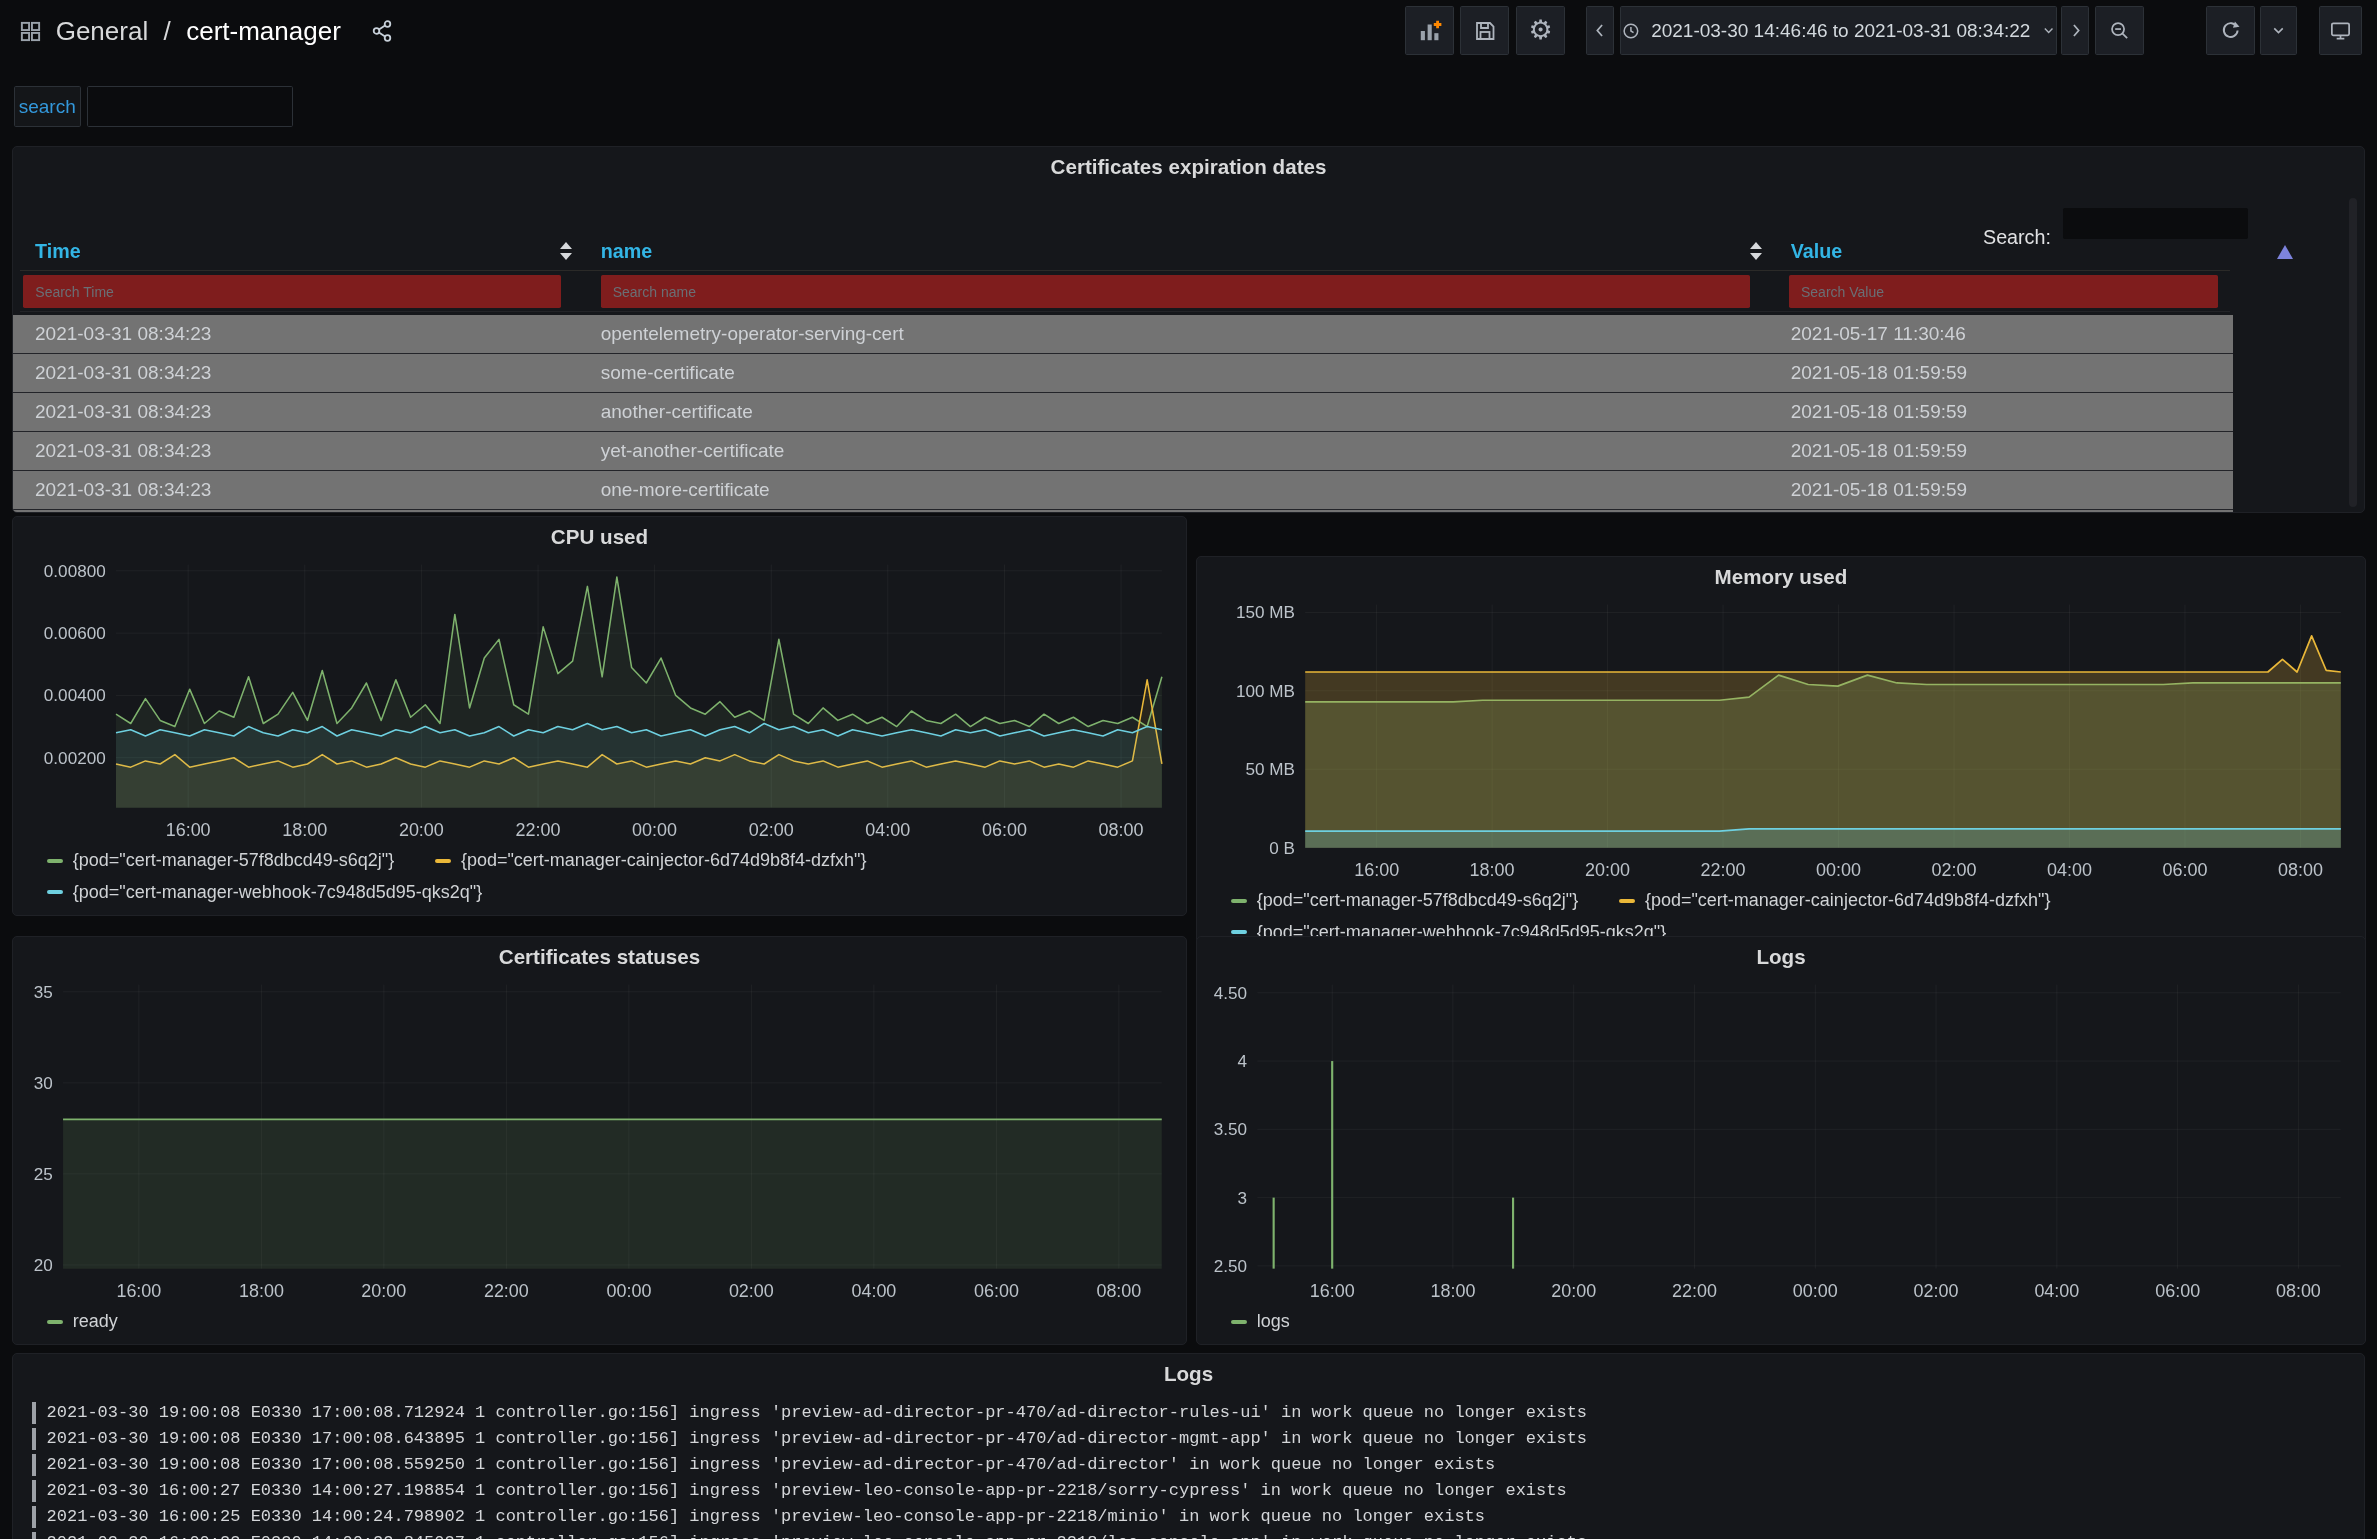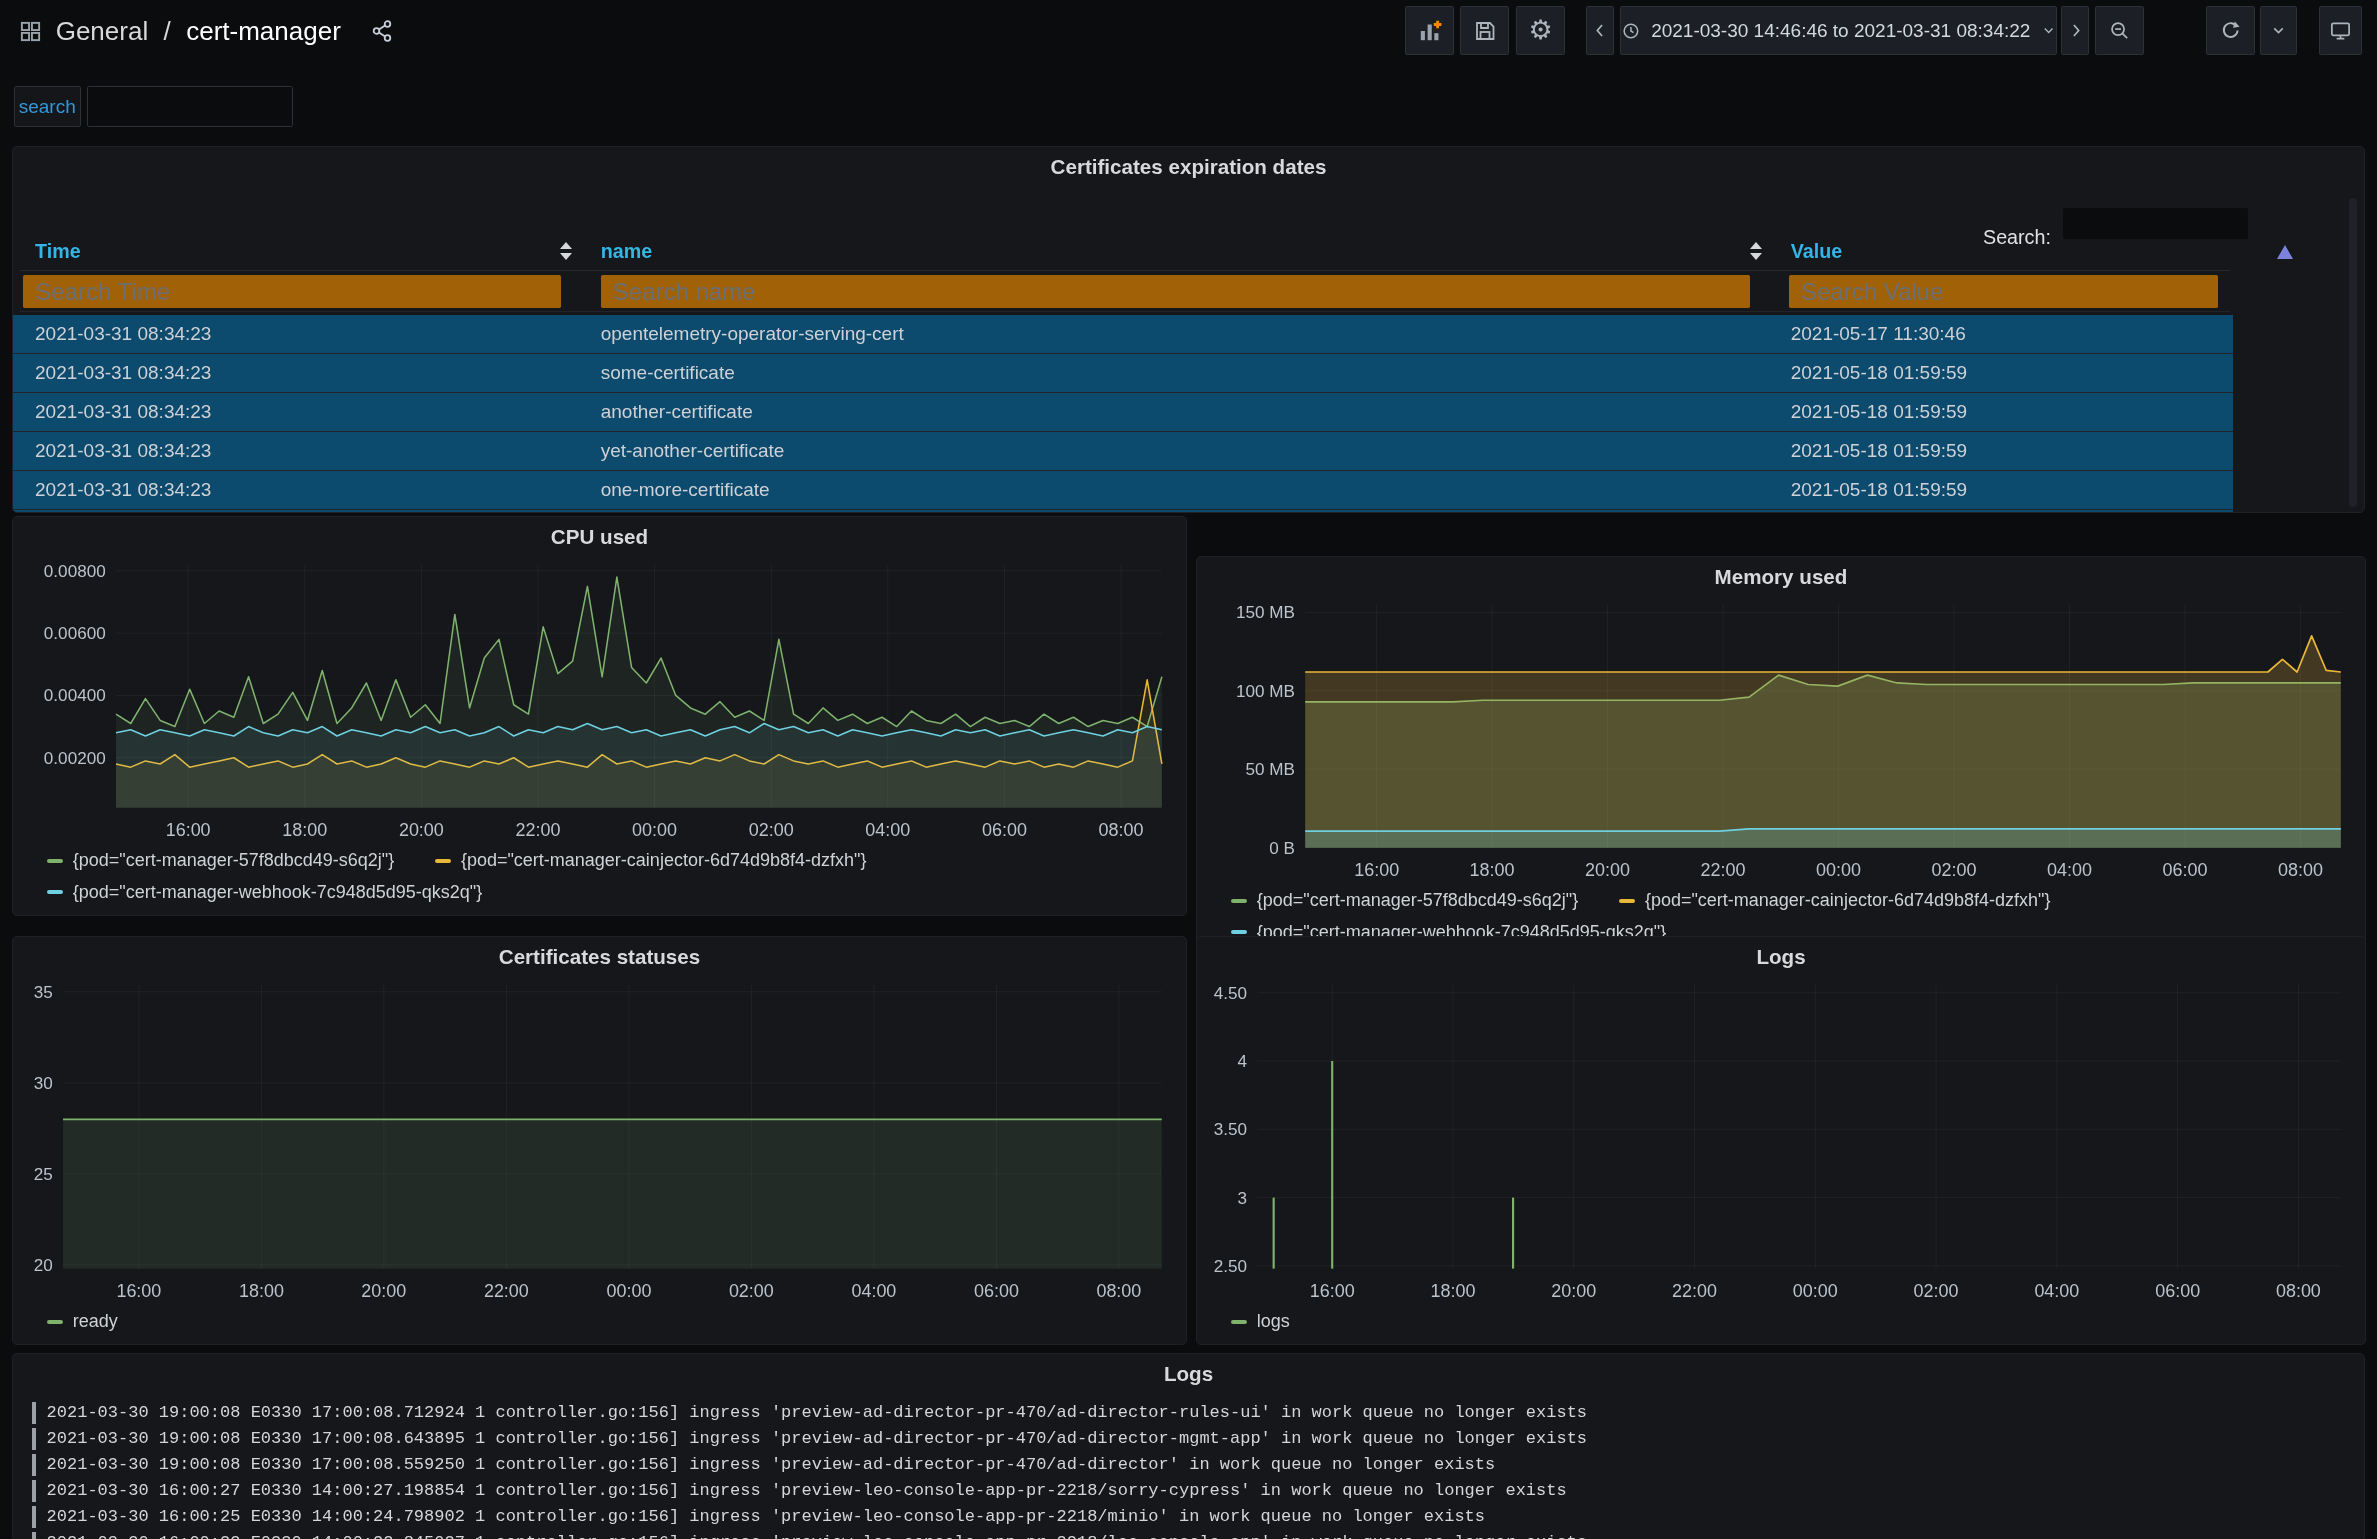--- a/index.html
+++ b/index.html
@@ -44,26 +44,26 @@
         border-bottom:7.7px solid #d6d9dc;}
   .sort-di .dn{width:0;height:0;border-left:6.9px solid transparent;border-right:6.9px solid transparent;
         border-top:7.7px solid #d6d9dc;}
   .sort-asc{position:absolute;left:2264px;top:98px;width:0;height:0;border-left:8.6px solid transparent;
         border-right:8.6px solid transparent;border-bottom:14.6px solid #7d83dd;cursor:pointer;}
   .sep1{position:absolute;left:6.9px;top:123px;width:2210px;height:0.9px;background:#2b2a28;}
   .sep2{position:absolute;left:6.9px;top:164px;width:2210px;height:0.9px;background:#232428;}
   .tfilter{top:128px;height:33px;}
   .tfilter .fc{box-sizing:border-box;}
   .tfilter .fc1{padding:0 26px 0 10.3px;} .tfilter .fc2{padding:0 27px 0 13.7px;} .tfilter .fc3{padding:0 15.4px 0 12px;}
-  .fin{width:100%;height:33px;background:#a16207;border:0;border-radius:1.7px;color:#d8d9da;font-size:24px;
+  .fin{width:100%;height:33px;background:#7f1d1d;border:0;border-radius:1.7px;color:#d8d9da;font-size:14px;
         padding:0 12px;box-sizing:border-box;outline:none;}
   .fin::placeholder,.tsearch input::placeholder,.search-input::placeholder{color:#6a6f75;}
   .tbody{position:absolute;left:0;top:168px;width:2220px;height:197px;overflow:hidden;}
   .trow{display:grid;grid-template-columns:574px 1190px 456px;height:38px;line-height:38px;
-        background:#0c4a6e;border-bottom:0.9px solid #232429;}
+        background:#737373;border-bottom:0.9px solid #232429;}
   .trow .tc{font-size:19px;color:#ced1d5;overflow:hidden;white-space:nowrap;}
   .trow .c1{padding-left:22px;} .trow .c2{padding-left:13.7px;} .trow .c3{padding-left:13.7px;}
   .scrollstrip{position:absolute;right:6.9px;top:51px;bottom:5.1px;width:8.6px;background:#212227;border-radius:4.3px;cursor:pointer;}
   
   .chart{margin:0 12px 0 6.9px;}
   .legend{margin:3.4px 0 0 34px;font-size:18px;color:#d0d3d6;}
   .legend-row{display:flex;gap:41px;margin-bottom:10.3px;align-items:center;}
   .legend-item{display:inline-flex;align-items:center;gap:9.4px;cursor:pointer;}
   .legend-item i{width:16.3px;height:4.3px;border-radius:2.6px;display:inline-block;}
   .legend-item em{font-style:normal;}

